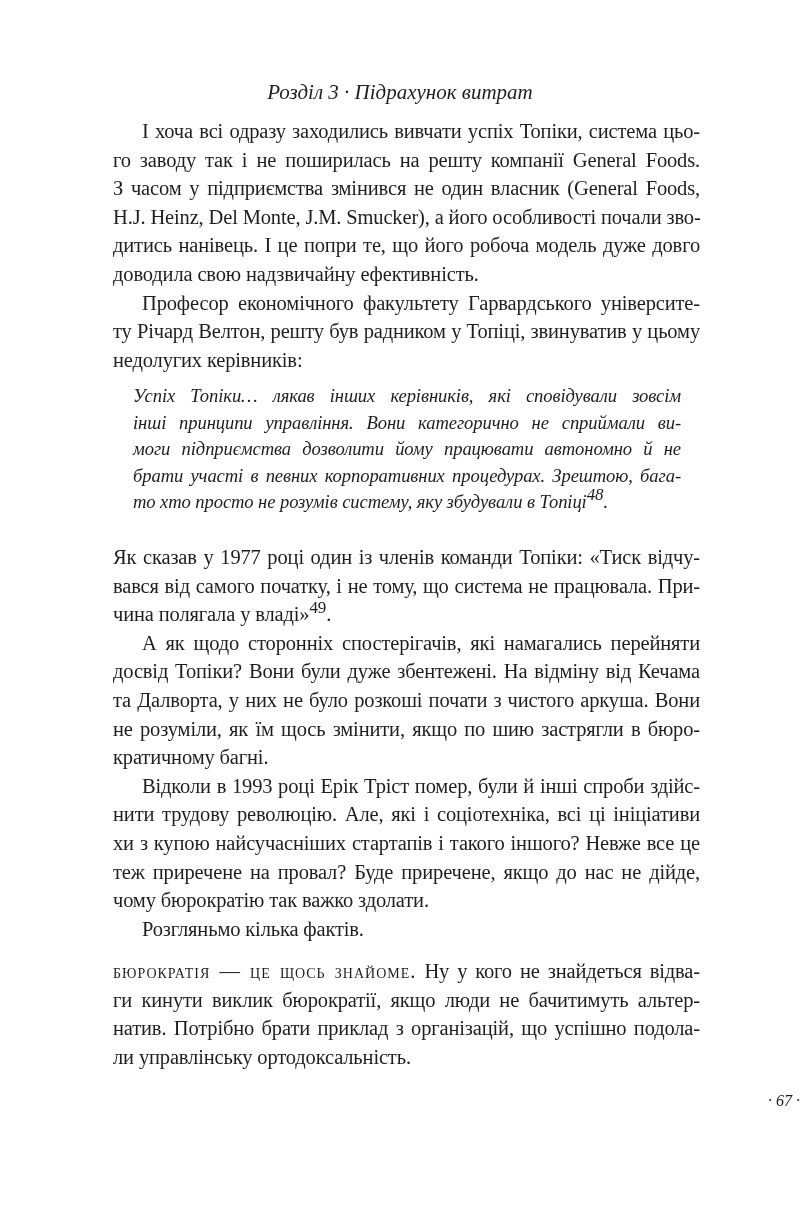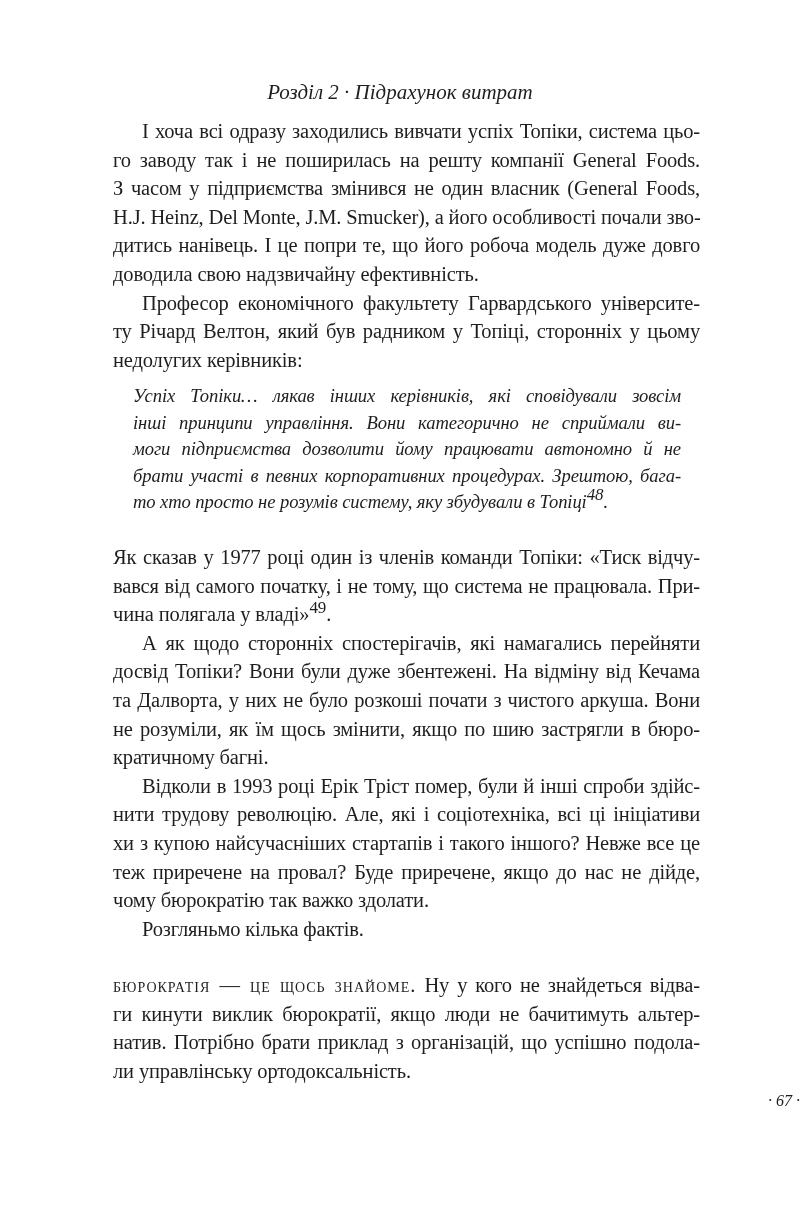--- a/index.html
+++ b/index.html
@@ -79,31 +79,31 @@
       font-family: "Liberation Serif", serif;
       font-style: italic;
       font-size: 16px;
     }
   </style>
 </head>
 <body>
 
 <div class="page">
 
-  <div class="running-head">Розділ 2 · Підрахунок витрат</div>
+  <div class="running-head">Розділ 3 · Підрахунок витрат</div>
 
   <div class="body-text" style="top:117px;">
     <span class="line indent">І хоча всі одразу заходились вивчати успіх Топіки, система цьо-</span>
     <span class="line">го заводу так і не поширилась на решту компанії General Foods.</span>
     <span class="line">З часом у підприємства змінився не один власник (General Foods,</span>
     <span class="line">H.J. Heinz, Del Monte, J.M. Smucker), а його особливості почали зво-</span>
     <span class="line">дитись нанівець. І це попри те, що його робоча модель дуже довго</span>
     <span class="line last">доводила свою надзвичайну ефективність.</span>
     <span class="line indent">Професор економічного факультету Гарвардського університе-</span>
-    <span class="line">ту Річард Велтон, який був радником у Топіці, сторонніх у цьому</span>
+    <span class="line">ту Річард Велтон, решту був радником у Топіці, звинуватив у цьому</span>
     <span class="line last">недолугих керівників:</span>
   </div>
 
   <div class="quote" style="top:383px;">
     <span class="line">Успіх Топіки… лякав інших керівників, які сповідували зовсім</span>
     <span class="line">інші принципи управління. Вони категорично не сприймали ви-</span>
     <span class="line">моги підприємства дозволити йому працювати автономно й не</span>
     <span class="line">брати участі в певних корпоративних процедурах. Зрештою, бага-</span>
     <span class="line last"><span>то хто просто не розумів систему, яку збудували в Топіці</span><sup>48</sup><span>.</span></span>
   </div>
@@ -118,21 +118,21 @@
     <span class="line">не розуміли, як їм щось змінити, якщо по шию застрягли в бюро-</span>
     <span class="line last">кратичному багні.</span>
     <span class="line indent">Відколи в 1993 році Ерік Тріст помер, були й інші спроби здійс-</span>
     <span class="line">нити трудову революцію. Але, які і соціотехніка, всі ці ініціативи</span>
     <span class="line">хи з купою найсучасніших стартапів і такого іншого? Невже все це</span>
     <span class="line">теж приречене на провал? Буде приречене, якщо до нас не дійде,</span>
     <span class="line last">чому бюрократію так важко здолати.</span>
     <span class="line indent last">Розгляньмо кілька фактів.</span>
   </div>
 
-  <div class="body-text" style="top:957px;margin-top:14px;">
+  <div class="body-text" style="top:957px;">
     <span class="line"><span class="smallcaps">бюрократія — це щось знайоме.</span><span> Ну у кого не знайдеться відва-</span></span>
     <span class="line">ги кинути виклик бюрократії, якщо люди не бачитимуть альтер-</span>
     <span class="line">натив. Потрібно брати приклад з організацій, що успішно подола-</span>
     <span class="line last">ли управлінську ортодоксальність.</span>
   </div>
 
   <div class="page-number">· 67 ·</div>
 </div>
 
 </body></html>

